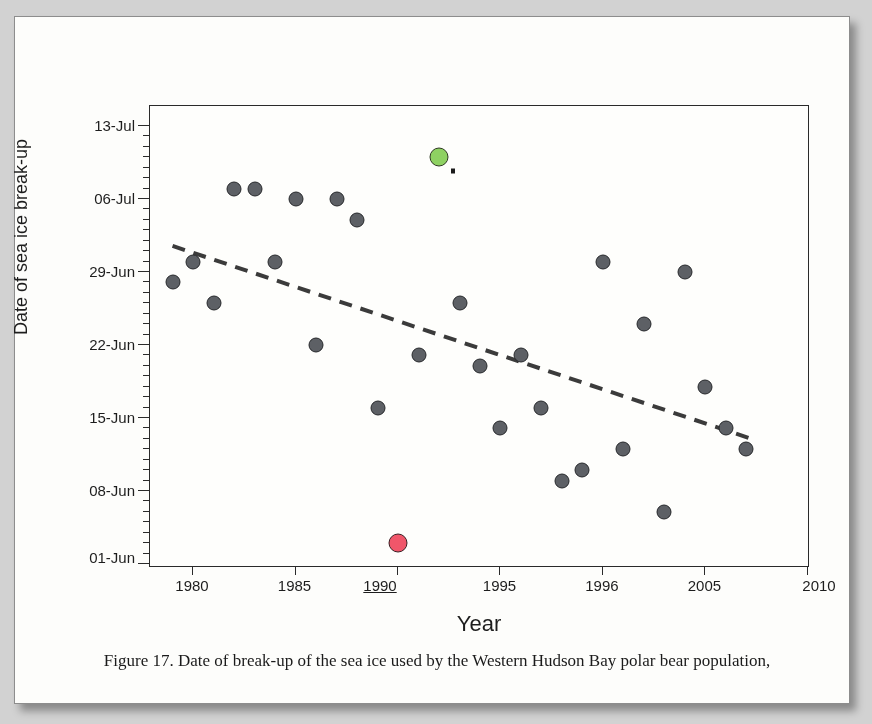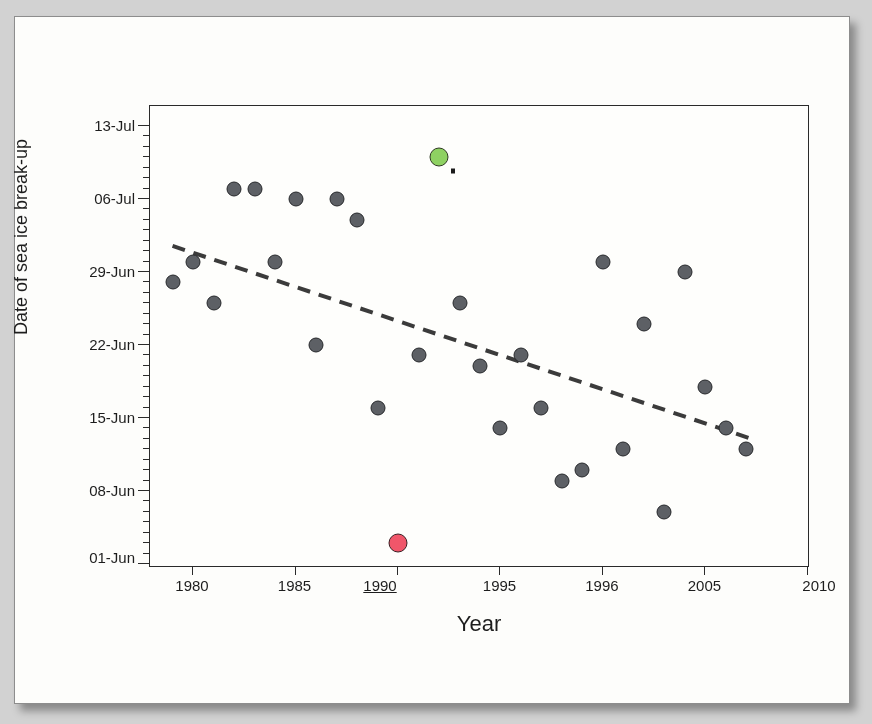--- a/index.html
+++ b/index.html
@@ -270,16 +270,17 @@
             <div class="dot dot-normal" title="2006: 14-Jun" style="left: 575.963px; top: 322.429px;"></div>
             <div class="dot dot-normal" title="2007: 12-Jun" style="left: 596.46px; top: 343.286px;"></div>
           </div>
         <div id="speck" style="left: 303.354px; top: 64.8429px;"></div>
       </div>
 
       <div id="xlabel">Year</div>
     </div>
 
     <div id="caption">
+      <span>Figure 17.  Date of break-up of the sea ice used by the Western Hudson Bay polar bear population,</span>
     </div>
 
   </div>
 </div>
 
 </body></html>

